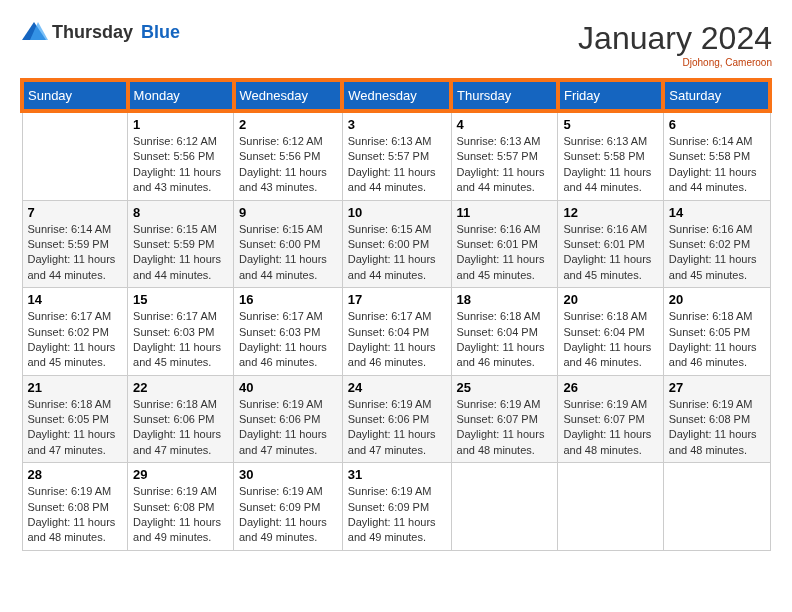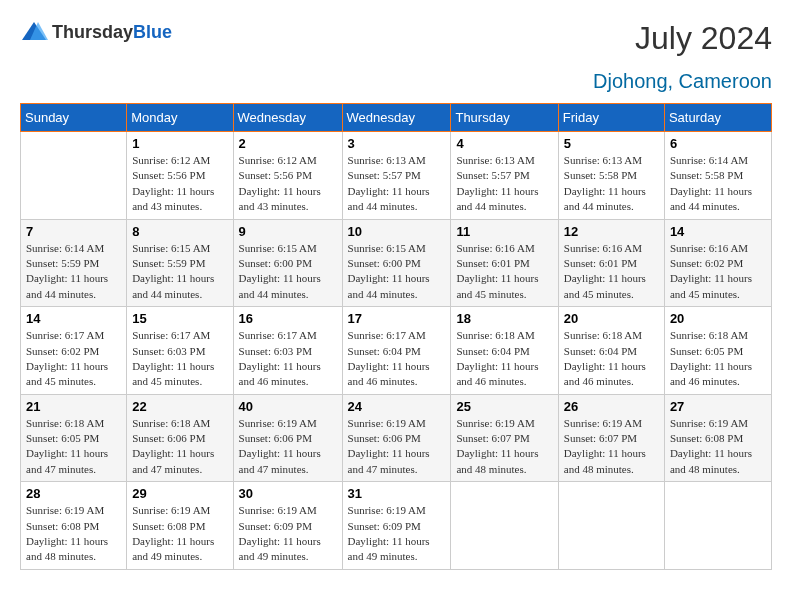--- a/index.html
+++ b/index.html
@@ -27,37 +27,36 @@
     }
     .title-block {
       text-align: right;
     }
     .month-title {
       font-size: 32px;
       color: #333;
       font-weight: normal;
     }
     .location {
-      font-size: 20px;
-      color: #0369a1;
-      margin-top: 13px;
+      font-size: 10px;
+      color: #c2410c;
     }
     table {
       width: 100%;
       border-collapse: collapse;
       font-size: 11px;
     }
     thead tr th {
       background-color: #1565c0;
       color: #fff;
       padding: 6px 4px;
       text-align: left;
       font-size: 13px;
       font-weight: normal;
-      border: 1px solid #f97316;
+      border: 4px solid #f97316;
     }
     tbody tr td {
       border: 1px solid #ccc;
       vertical-align: top;
       padding: 4px 5px;
       height: 80px;
       width: 113px;
     }
     tbody tr:nth-child(even) td {
       background-color: #f5f5f5;
@@ -67,41 +66,40 @@
     }
     .day-number {
       font-size: 13px;
       font-weight: bold;
       display: block;
       margin-bottom: 2px;
     }
     .day-info {
       color: #333;
       line-height: 1.4;
-      font-family: Liberation Serif, serif;
     }
     .empty-cell {
       background-color: #fff !important;
     }
   </style>
 </head>
 <body>
 
 <div class="header">
   <div class="logo">
     <svg class="logo-icon" viewBox="0 0 28 24" xmlns="http://www.w3.org/2000/svg">
       <polygon points="14,2 26,20 2,20" fill="#1565c0"></polygon>
       <polygon points="18,2 28,20 10,20" fill="#42a5f5" opacity="0.7"></polygon>
     </svg>
     <div>
-      <span style="font-size:18px;font-weight:bold;color:#333;">Thursday</span><span style="font-size:18px;font-weight:bold;color:#1565c0;">Blue</span>
+      <span style="font-size:18px;font-weight:bold;color:#333;">Thursday</span><span style="font-size:18px;font-weight:bold;color:#1565c0;margin-left:8px;">Blue</span>
     </div>
   </div>
   <div class="title-block">
-    <div class="month-title">July 2024</div>
+    <div class="month-title">January 2024</div>
     <div class="location">Djohong, Cameroon</div>
   </div>
 </div>
 
 <table>
   <thead>
     <tr>
       <th>Sunday</th>
       <th>Monday</th>
       <th>Wednesday</th>

